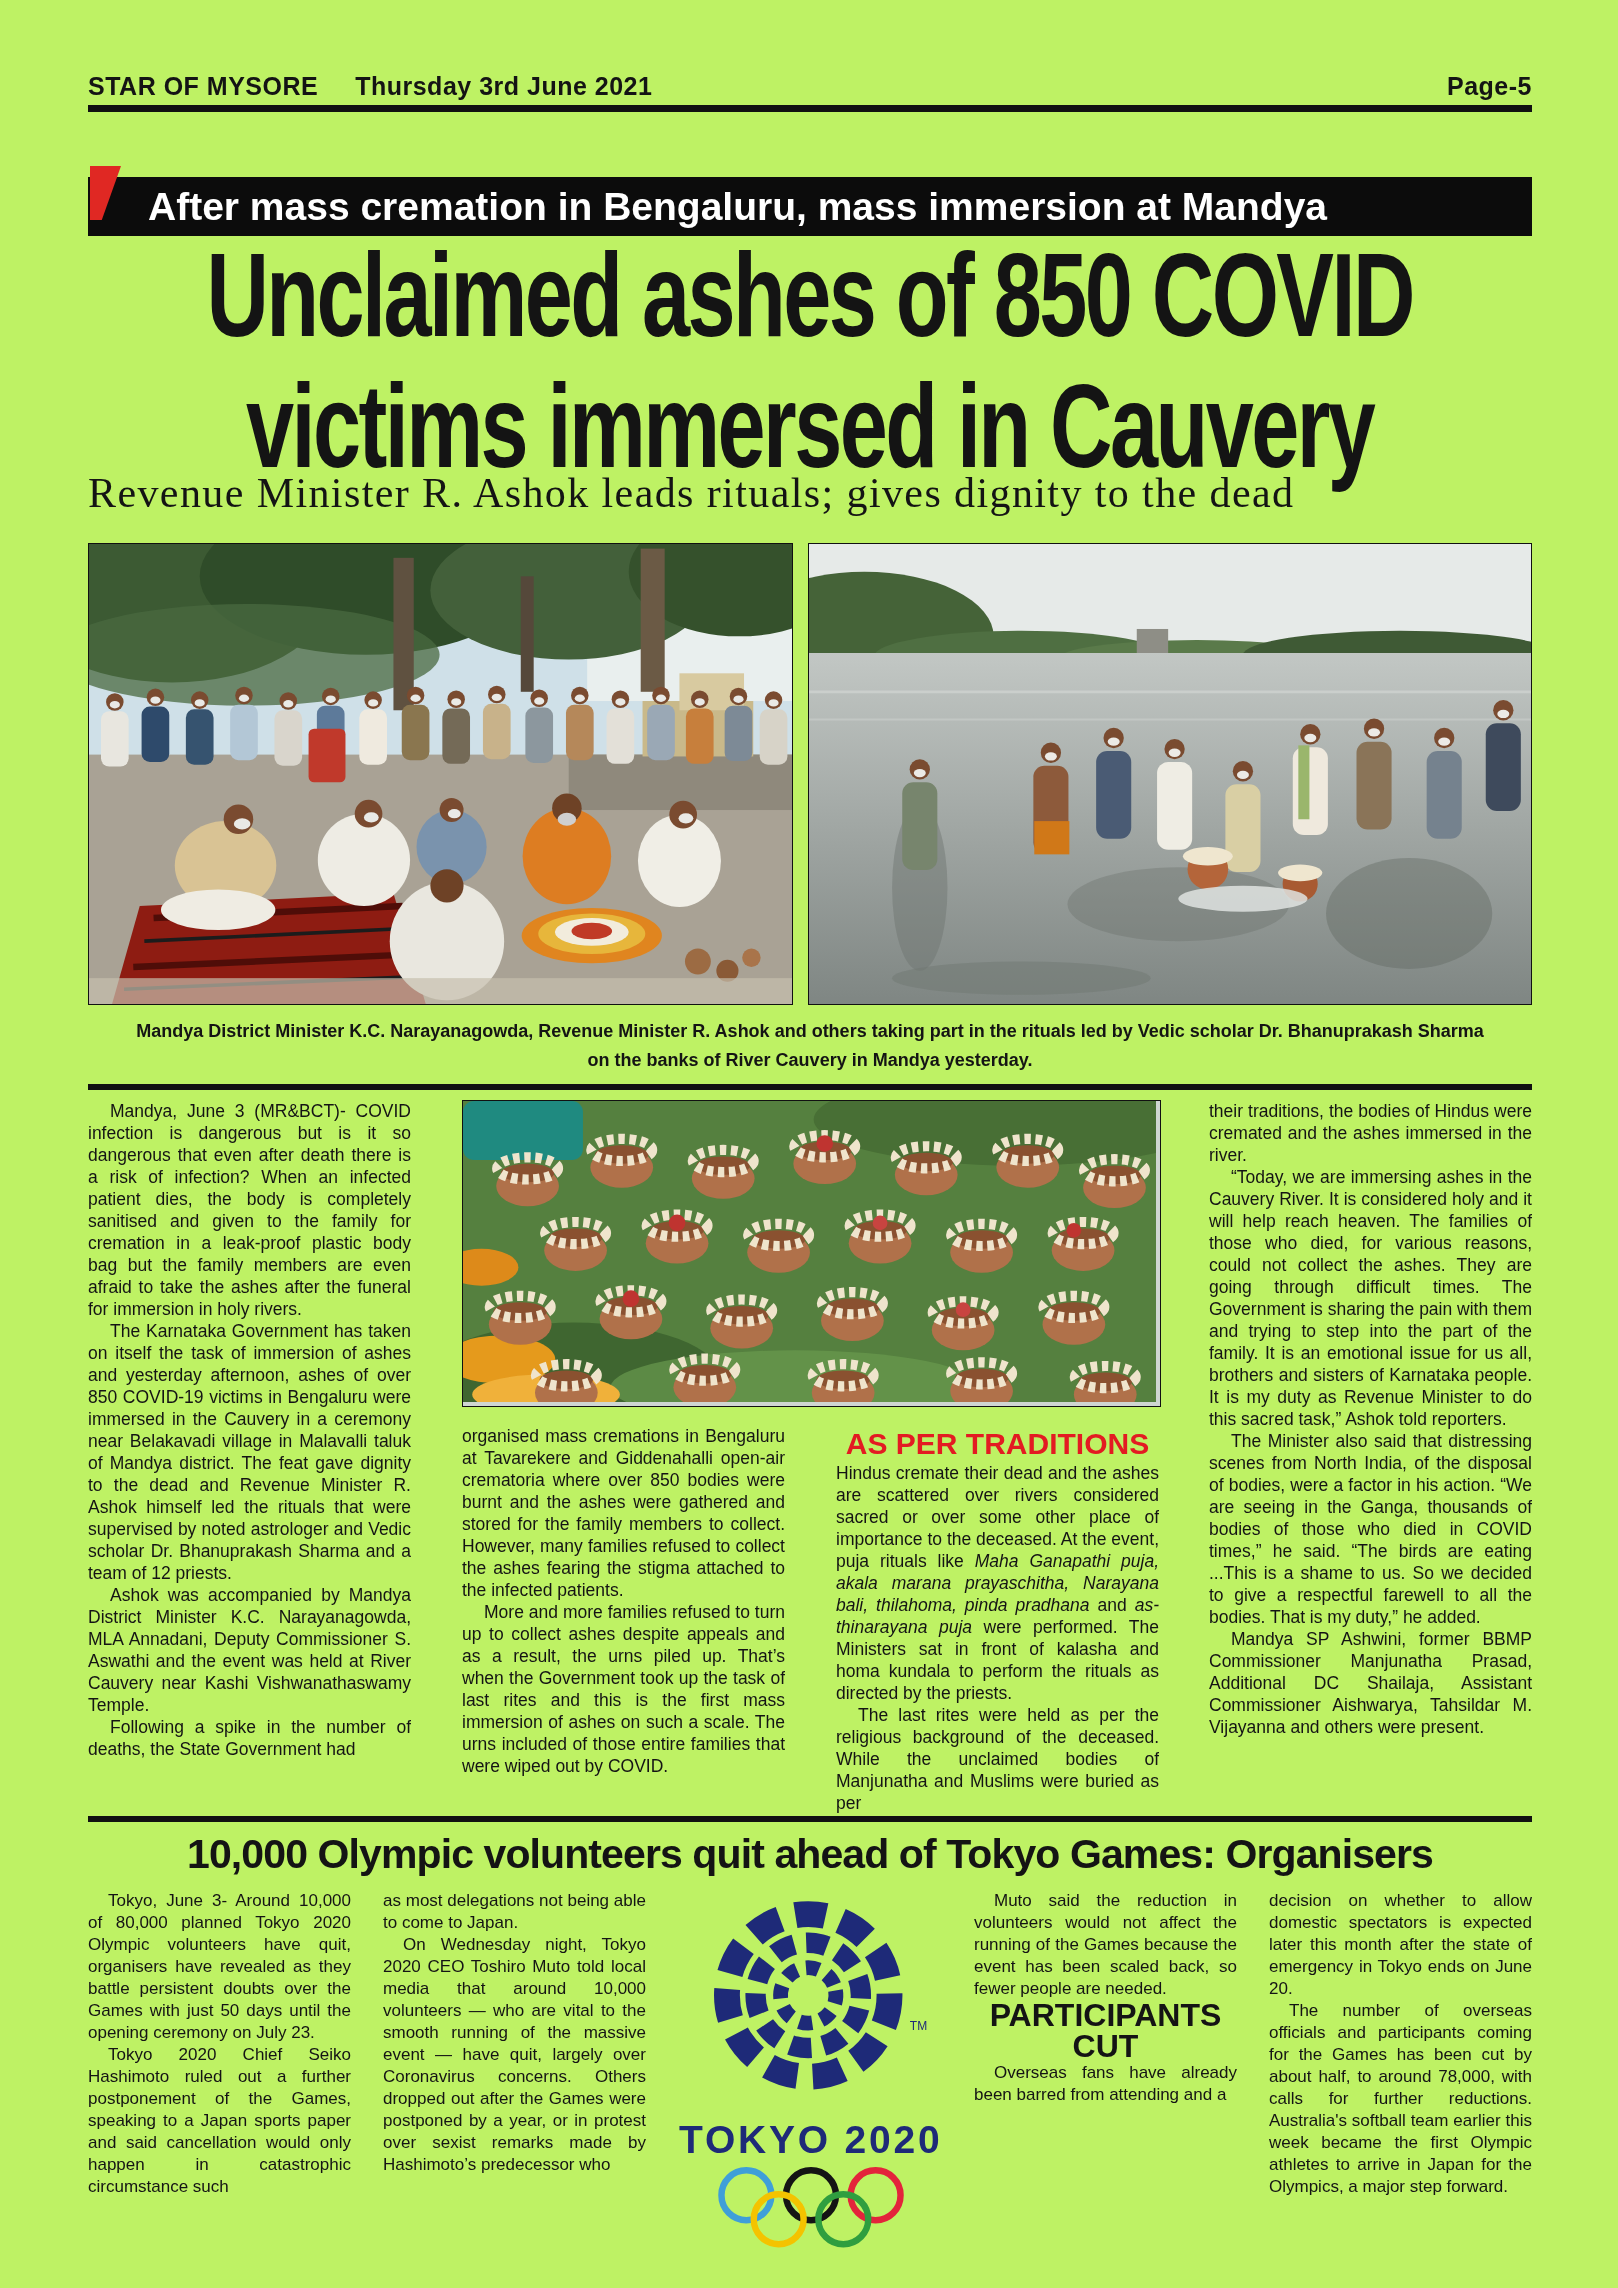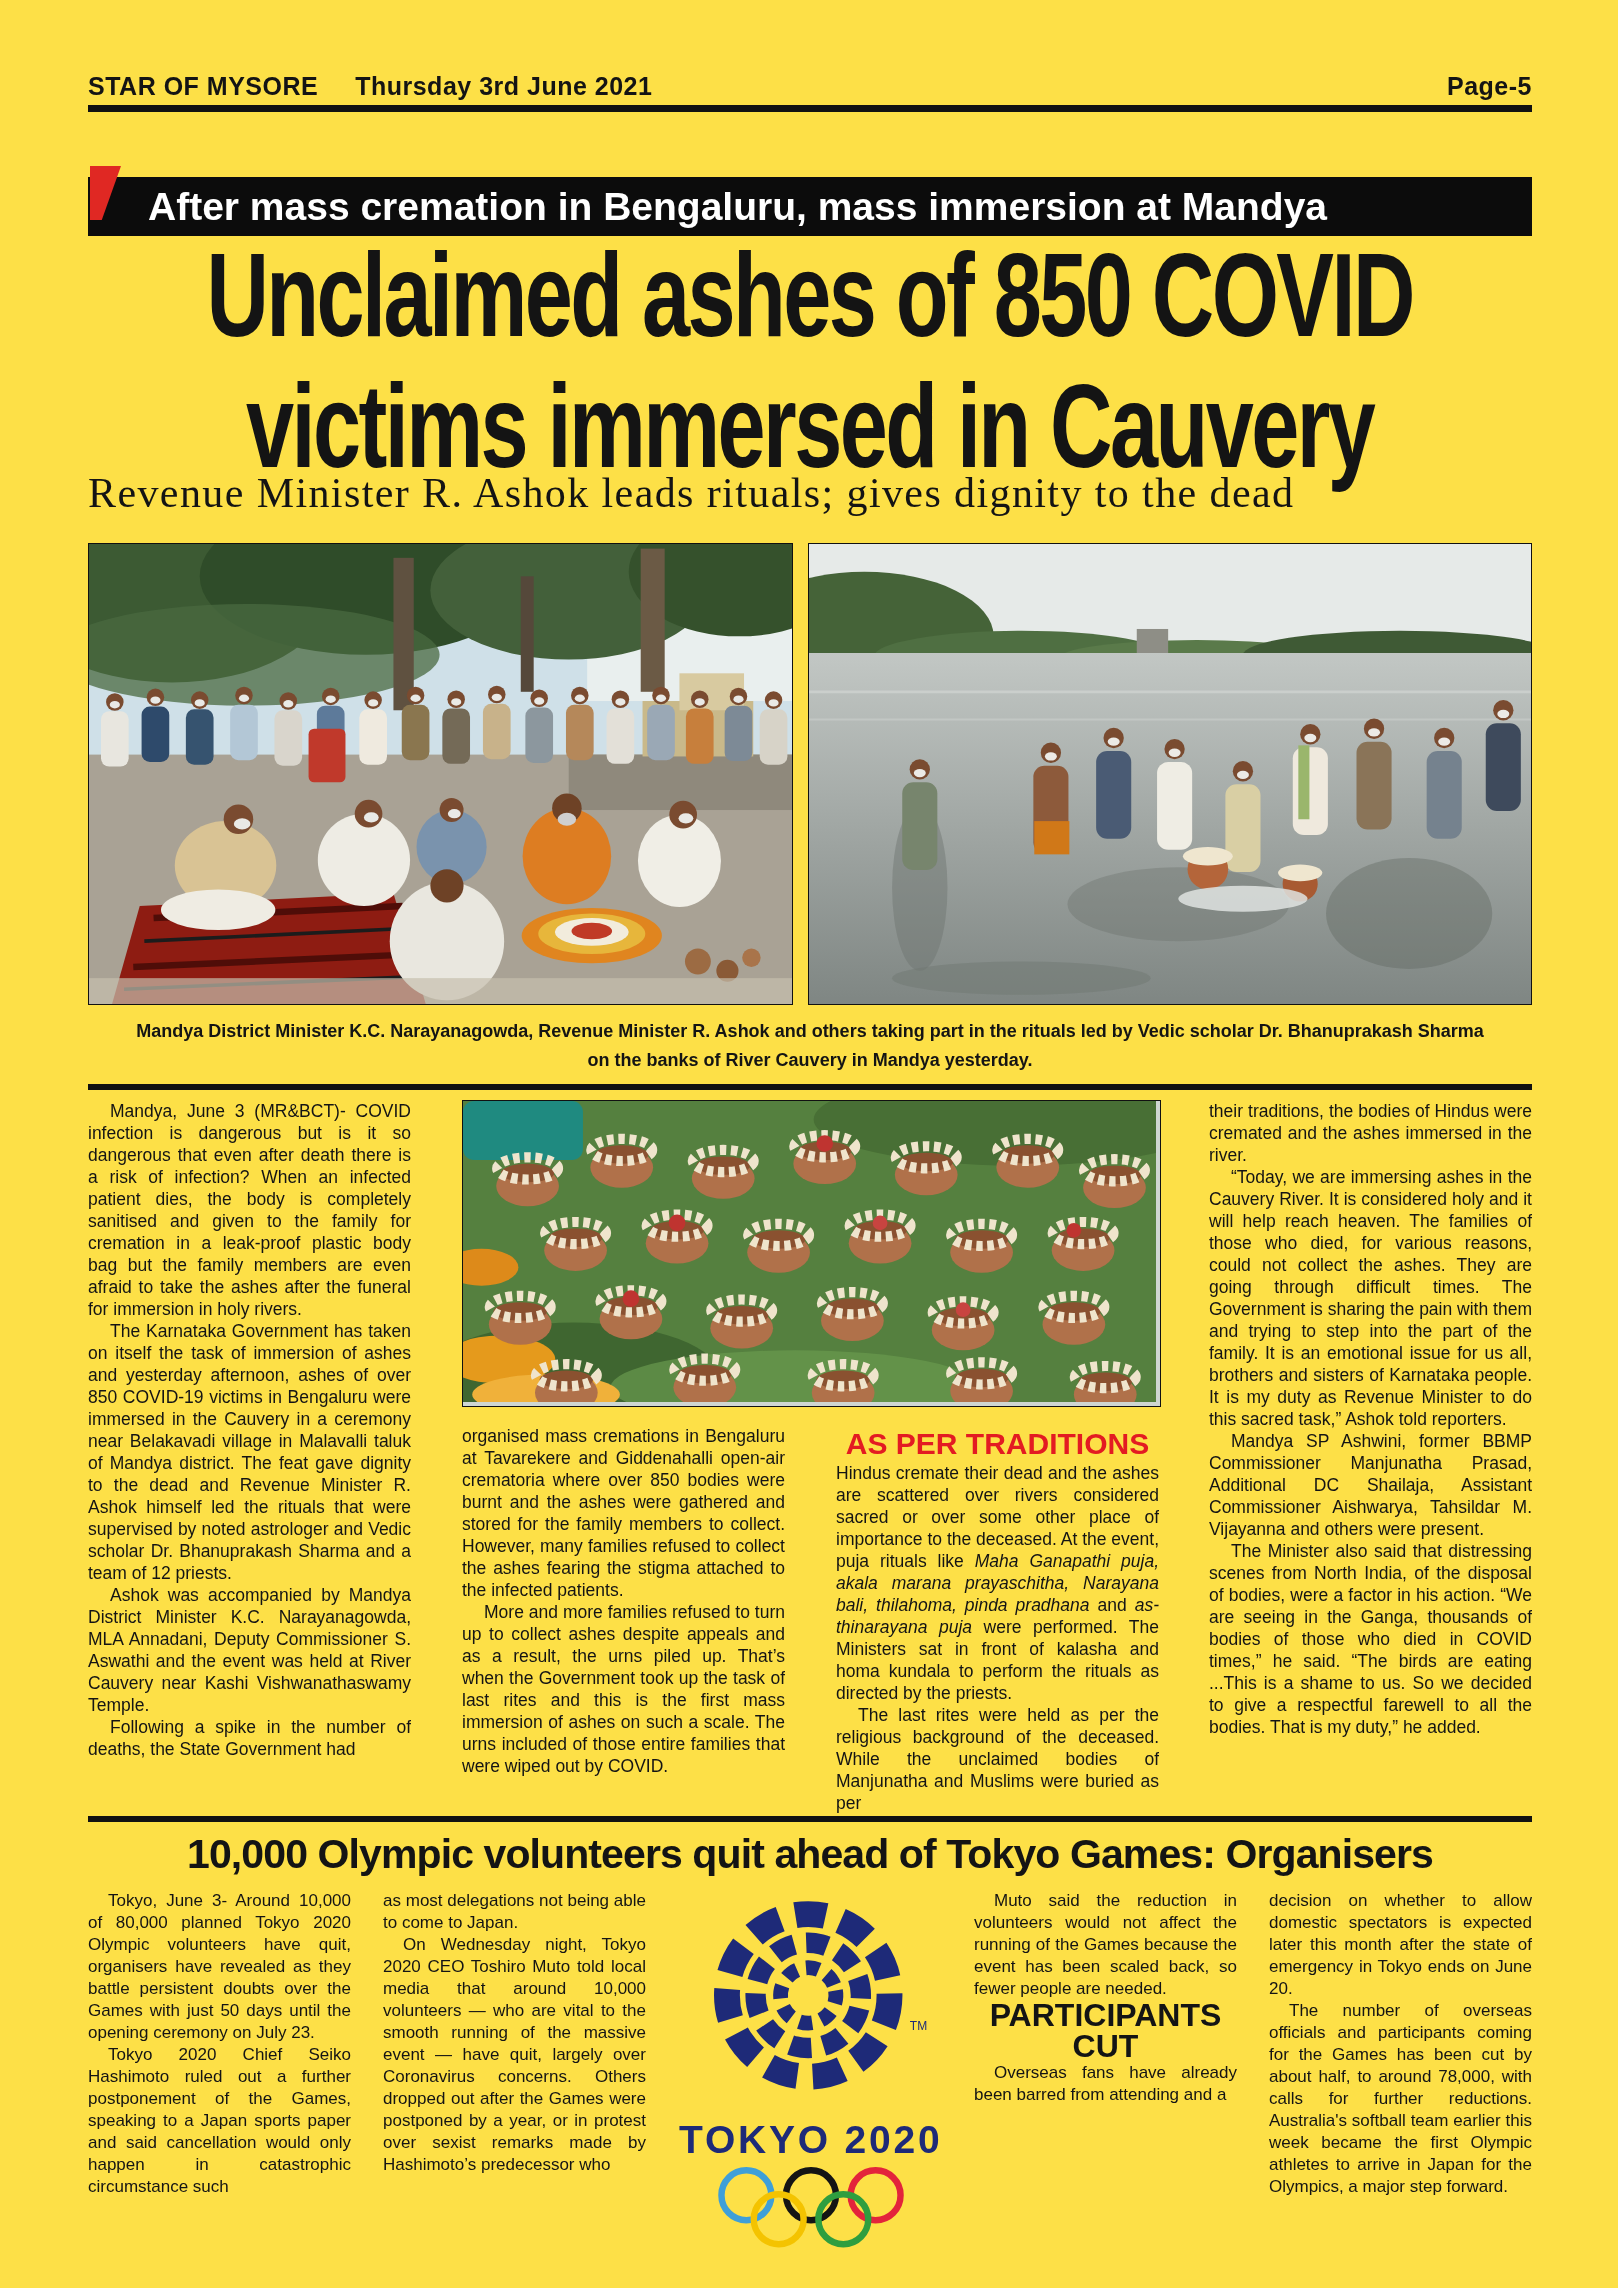--- a/index.html
+++ b/index.html
@@ -1,16 +1,16 @@
 <!DOCTYPE html>
 <html style="font-size:14.8px"><head>
 <meta charset="utf-8">
 <style>
   html,body{margin:0;padding:0;background:#e9e9e9;}
-  .page{position:relative;width:1619px;height:2289px;background:#fde047;
+  .page{position:relative;width:1619px;height:2289px;background:#bef264;
         font-family:"Liberation Sans",sans-serif;color:#141414;overflow:hidden;}
   .abs{position:absolute;}
   .content-x{left:88px;width:1444px;}
 
   
   .masthead{top:72px;display:flex;align-items:baseline;font-weight:bold;font-size:25px;letter-spacing:0.5px;}
   .masthead .date{margin-left:37px;}
   .masthead .pageno{margin-left:auto;}
   .rule{background:#111;}
   .rule1{top:105px;height:7.4px;}
@@ -278,22 +278,22 @@
 
     <div class="bcol c3">
       <p class="redhead">AS PER TRADITIONS</p>
       <p><span>Hindus cremate their dead and the ashes are scattered over rivers considered sacred or over some other place of importance to the deceased. At the event, puja rituals like </span><span class="it">Maha Ganapathi puja, akala marana prayaschitha, Narayana bali, thilahoma, pinda pradhana</span><span> and </span><span class="it">as-thinarayana puja</span><span> were performed. The Ministers sat in front of kalasha and homa kundala to perform the rituals as directed by the priests.</span></p>
       <p class="ind">The last rites were held as per the religious background of the deceased. While the unclaimed bodies of Manjunatha and Muslims were buried as per</p>
     </div>
 
     <div class="bcol c4">
       <p>their traditions, the bodies of Hindus were cremated and the ashes immersed in the river.</p>
       <p class="ind">“Today, we are immersing ashes in the Cauvery River. It is considered holy and it will help reach heaven. The families of those who died, for various reasons, could not collect the ashes. They are going through difficult times. The Government is sharing the pain with them and trying to step into the part of the family. It is an emotional issue for us all, brothers and sisters of Karnataka people. It is my duty as Revenue Minister to do this sacred task,” Ashok told reporters.</p>
+      <p class="ind">The Minister also said that distressing scenes from North India, of the disposal of bodies, were a factor in his action. “We are seeing in the Ganga, thousands of bodies of those who died in COVID times,” he said. “The birds are eating ...This is a shame to us. So we decided to give a respectful farewell to all the bodies. That is my duty,” he added.</p>
       <p class="ind">Mandya SP Ashwini, former BBMP Commissioner Manjunatha Prasad, Additional DC Shailaja, Assistant Commissioner Aishwarya, Tahsildar M. Vijayanna and others were present.</p>
-      <p class="ind">The Minister also said that distressing scenes from North India, of the disposal of bodies, were a factor in his action. “We are seeing in the Ganga, thousands of bodies of those who died in COVID times,” he said. “The birds are eating ...This is a shame to us. So we decided to give a respectful farewell to all the bodies. That is my duty,” he added.</p>
     </div>
   </div>
 
   <div class="abs content-x rule rule3"></div>
 
   <div class="abs content-x oheadline">10,000 Olympic volunteers quit ahead of Tokyo Games: Organisers</div>
 
   <div class="abs content-x body2">
     <div class="ocol o1">
       <p class="ind">Tokyo, June 3- Around 10,000 of 80,000 planned Tokyo 2020 Olympic volunteers have quit, organisers have revealed as they battle persistent doubts over the Games with just 50 days until the opening ceremony on July 23.</p>

